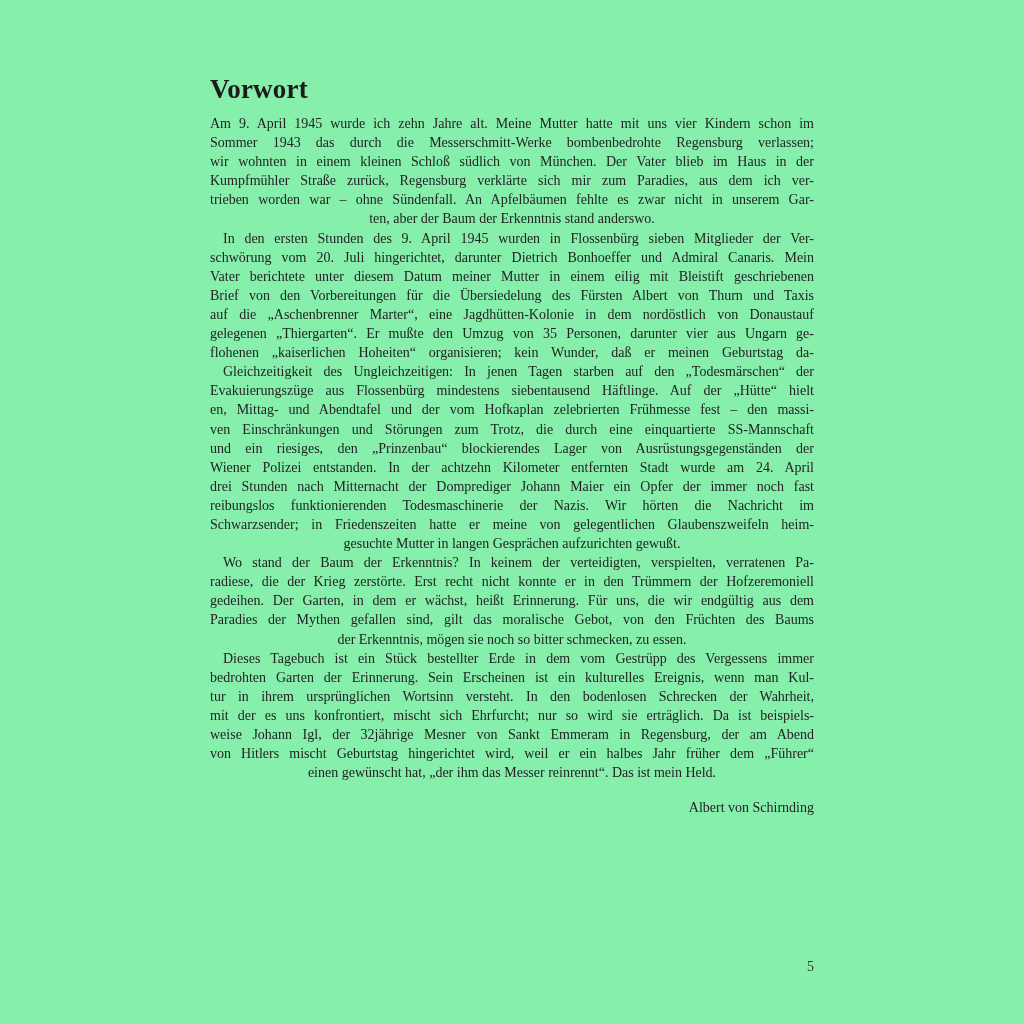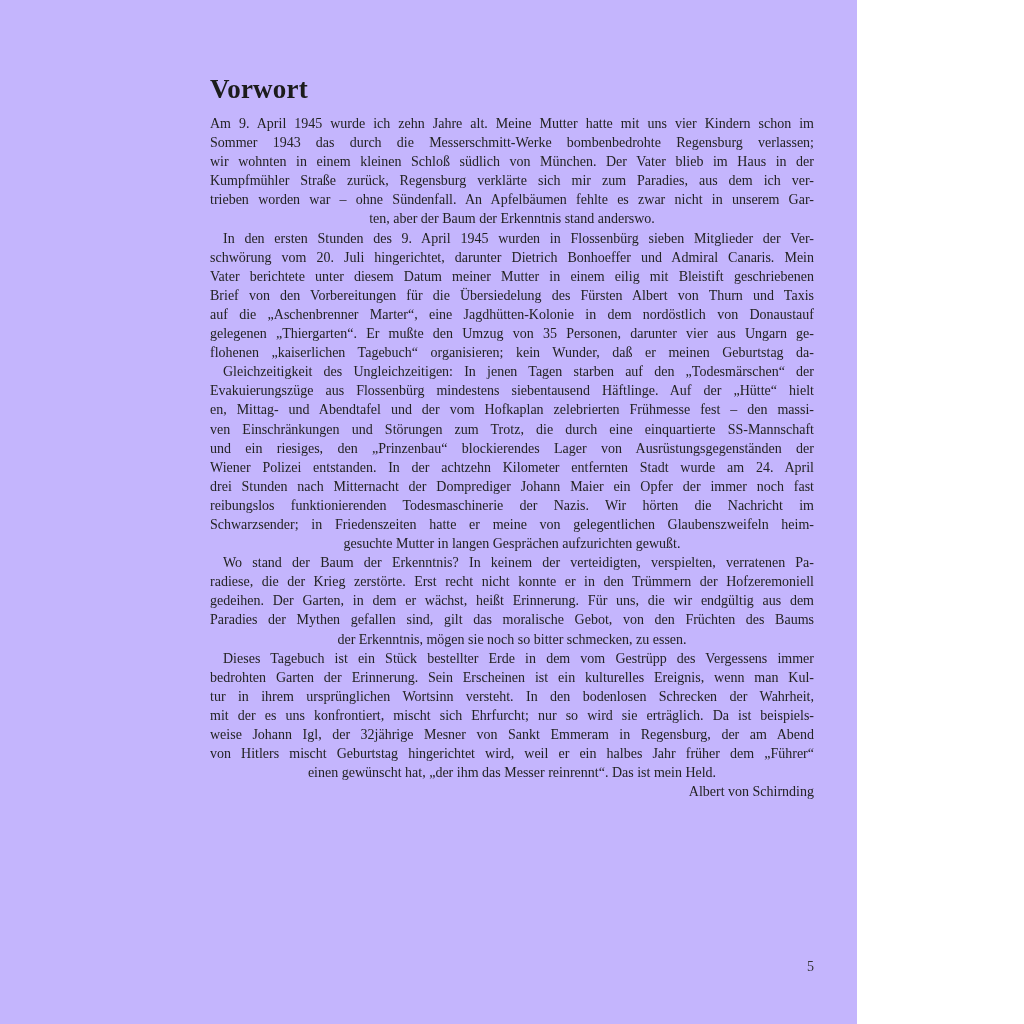--- a/index.html
+++ b/index.html
@@ -3,25 +3,24 @@
   <meta charset="utf-8">
   <style>
     html, body {
       margin: 0;
       padding: 0;
       background: #ffffff;
       font-family: "Liberation Serif", "DejaVu Serif", serif;
     }
     .page {
       position: relative;
-      width: 848px;
+      width: 1024px;
       height: 1024px;
-      background: #c4b5fd;
+      background: #86efac;
       overflow: hidden;
-      padding-left: 9px;
     }
     .content {
       position: absolute;
       left: 210px;
       top: 72px;
       width: 604px;
       color: #232323;
     }
     .heading {
       font-size: 27px;
@@ -41,20 +40,21 @@
       text-align: justify;
       text-align-last: justify;
     }
     .line.indent {
       text-indent: 13px;
     }
     .signature {
       font-size: 14px;
       line-height: 19.1px;
       text-align: right;
+      margin-top: 16px;
     }
     .page-number {
       position: absolute;
       left: 210px;
       top: 959px;
       width: 604px;
       text-align: right;
       font-size: 14px;
       color: #333333;
     }
@@ -74,21 +74,21 @@
           <div class="line justify">trieben worden war – ohne Sündenfall. An Apfelbäumen fehlte es zwar nicht in unserem Gar-</div>
           <div class="line">ten, aber der Baum der Erkenntnis stand anderswo.</div>
         </div>
         <div>
           <div class="line justify indent">In den ersten Stunden des 9. April 1945 wurden in Flossenbürg sieben Mitglieder der Ver-</div>
           <div class="line justify">schwörung vom 20. Juli hingerichtet, darunter Dietrich Bonhoeffer und Admiral Canaris. Mein</div>
           <div class="line justify">Vater berichtete unter diesem Datum meiner Mutter in einem eilig mit Bleistift geschriebenen</div>
           <div class="line justify">Brief von den Vorbereitungen für die Übersiedelung des Fürsten Albert von Thurn und Taxis</div>
           <div class="line justify">auf die „Aschenbrenner Marter“, eine Jagdhütten-Kolonie in dem nordöstlich von Donaustauf</div>
           <div class="line justify">gelegenen „Thiergarten“. Er mußte den Umzug von 35 Personen, darunter vier aus Ungarn ge-</div>
-          <div class="line justify">flohenen „kaiserlichen Tagebuch“ organisieren; kein Wunder, daß er meinen Geburtstag da-</div>
+          <div class="line justify">flohenen „kaiserlichen Hoheiten“ organisieren; kein Wunder, daß er meinen Geburtstag da-</div>
         </div>
         <div>
           <div class="line justify indent">Gleichzeitigkeit des Ungleichzeitigen: In jenen Tagen starben auf den „Todesmärschen“ der</div>
           <div class="line justify">Evakuierungszüge aus Flossenbürg mindestens siebentausend Häftlinge. Auf der „Hütte“ hielt</div>
           <div class="line justify">en, Mittag- und Abendtafel und der vom Hofkaplan zelebrierten Frühmesse fest – den massi-</div>
           <div class="line justify">ven Einschränkungen und Störungen zum Trotz, die durch eine einquartierte SS-Mannschaft</div>
           <div class="line justify">und ein riesiges, den „Prinzenbau“ blockierendes Lager von Ausrüstungsgegenständen der</div>
           <div class="line justify">Wiener Polizei entstanden. In der achtzehn Kilometer entfernten Stadt wurde am 24. April</div>
           <div class="line justify">drei Stunden nach Mitternacht der Domprediger Johann Maier ein Opfer der immer noch fast</div>
           <div class="line justify">reibungslos funktionierenden Todesmaschinerie der Nazis. Wir hörten die Nachricht im</div>

